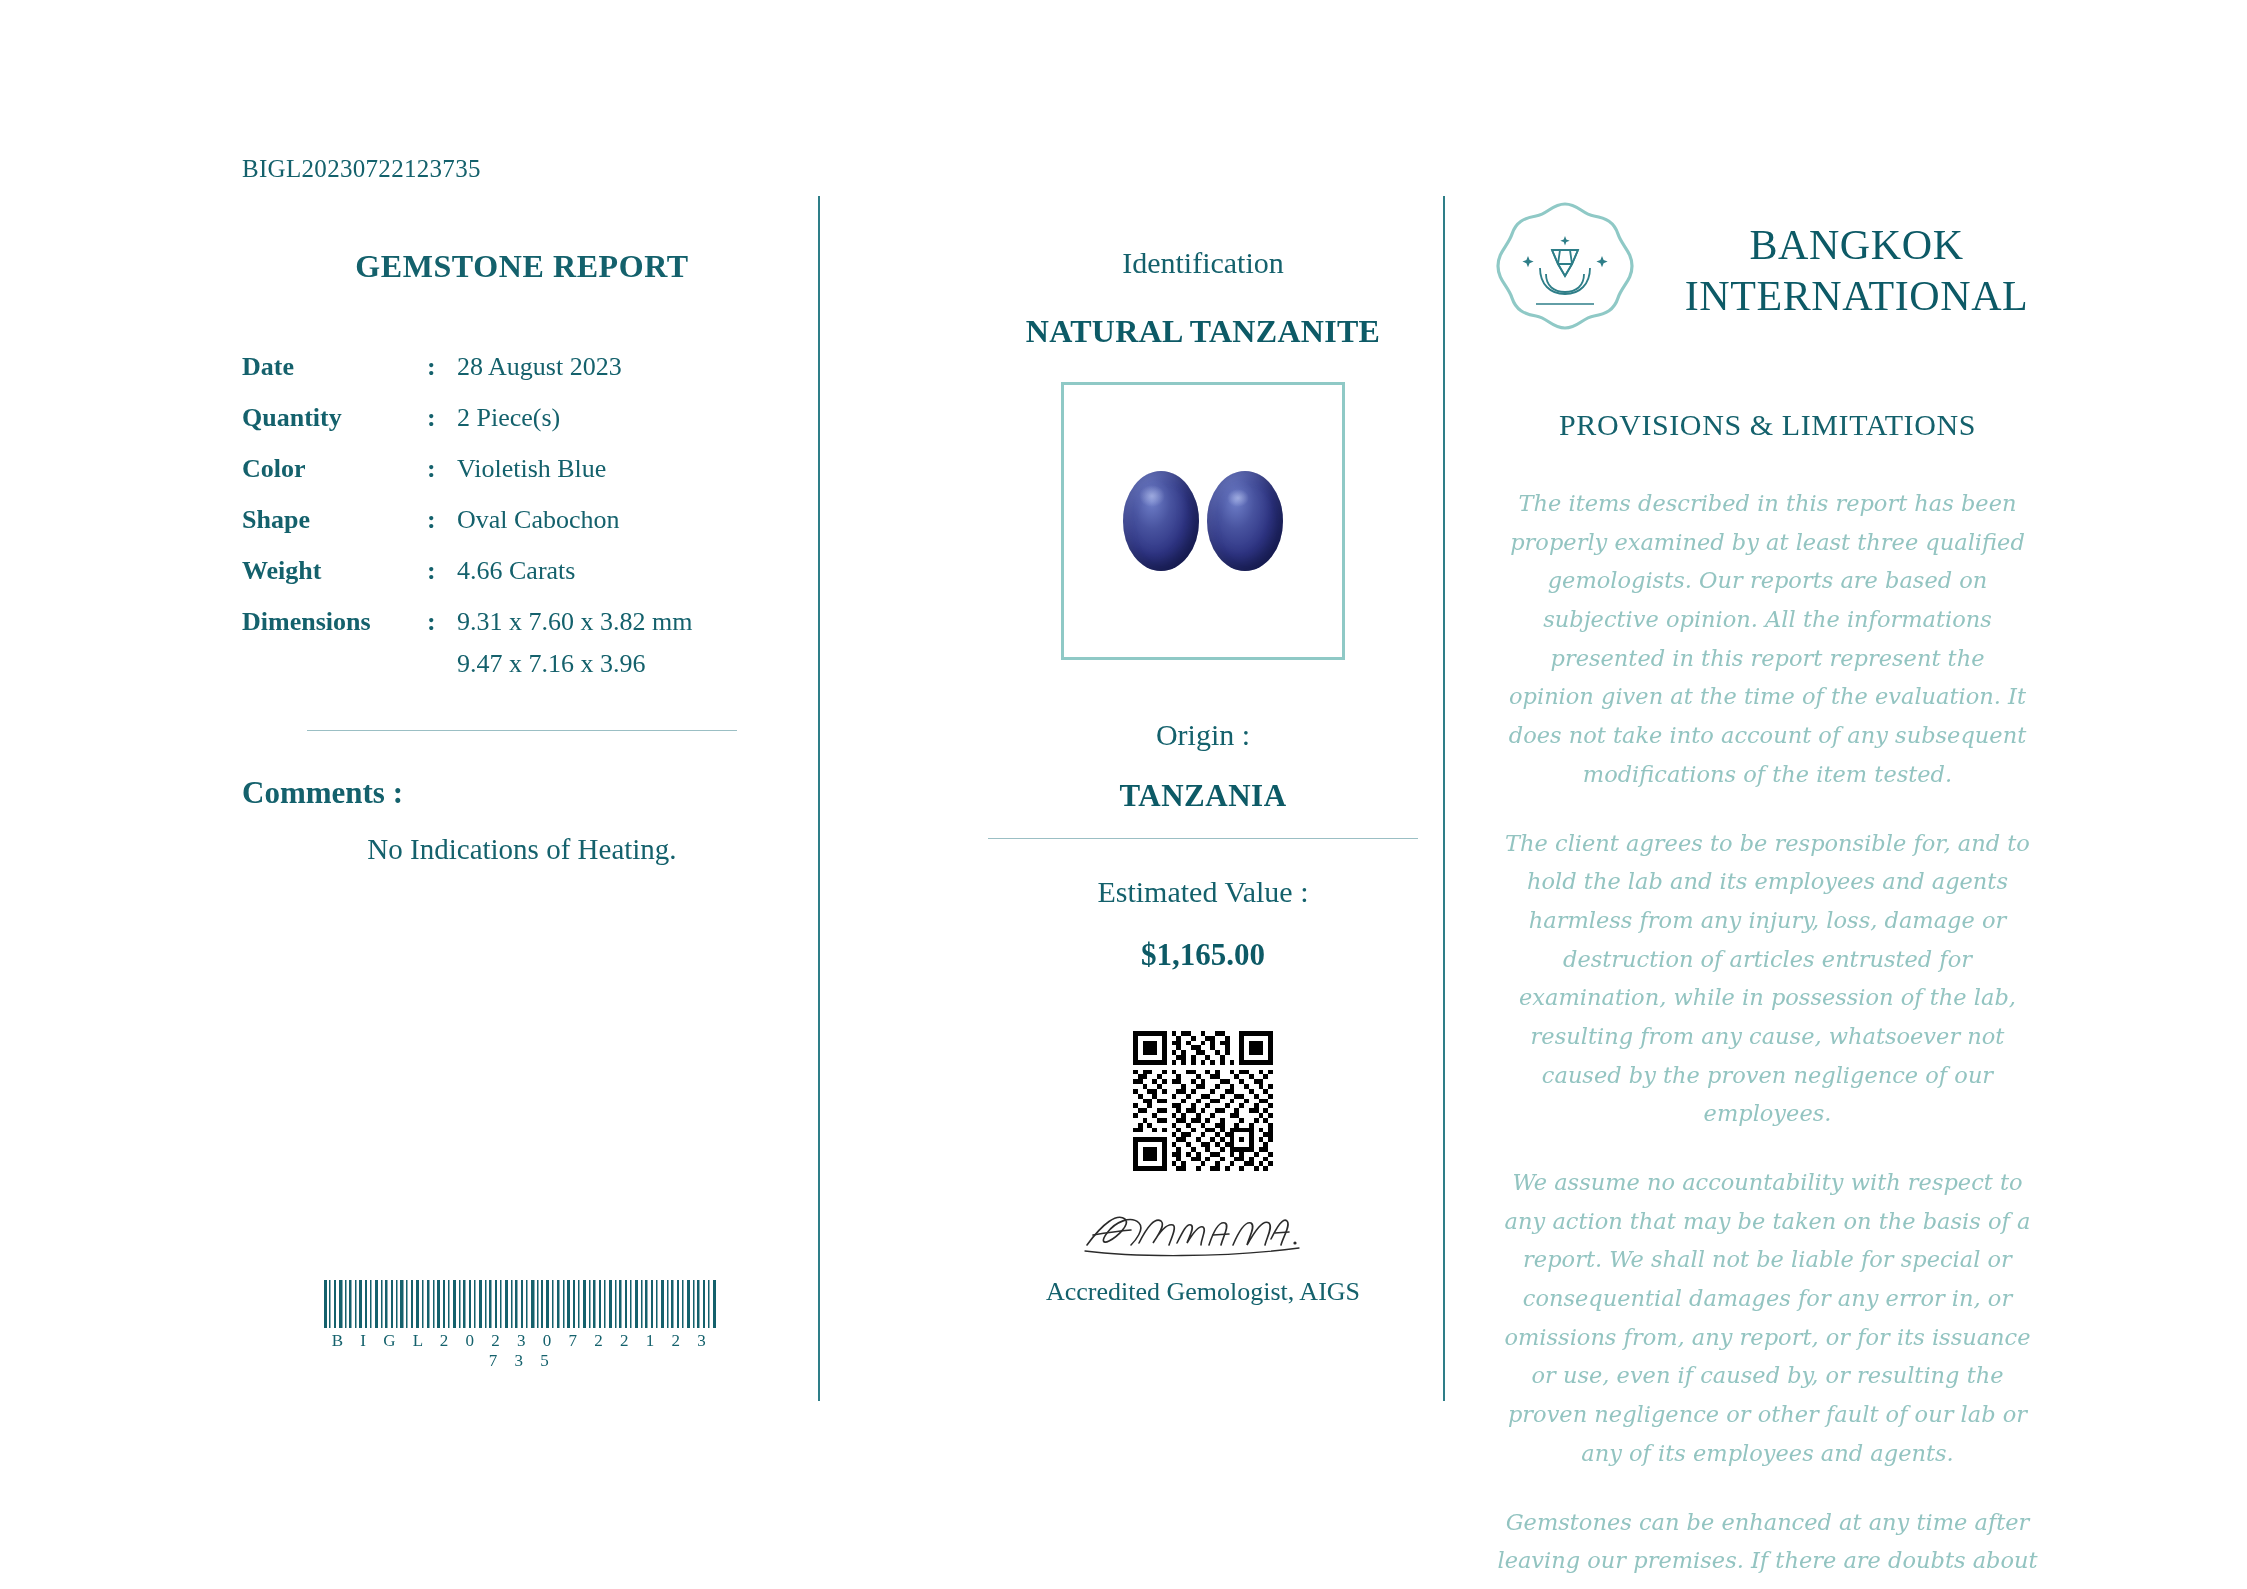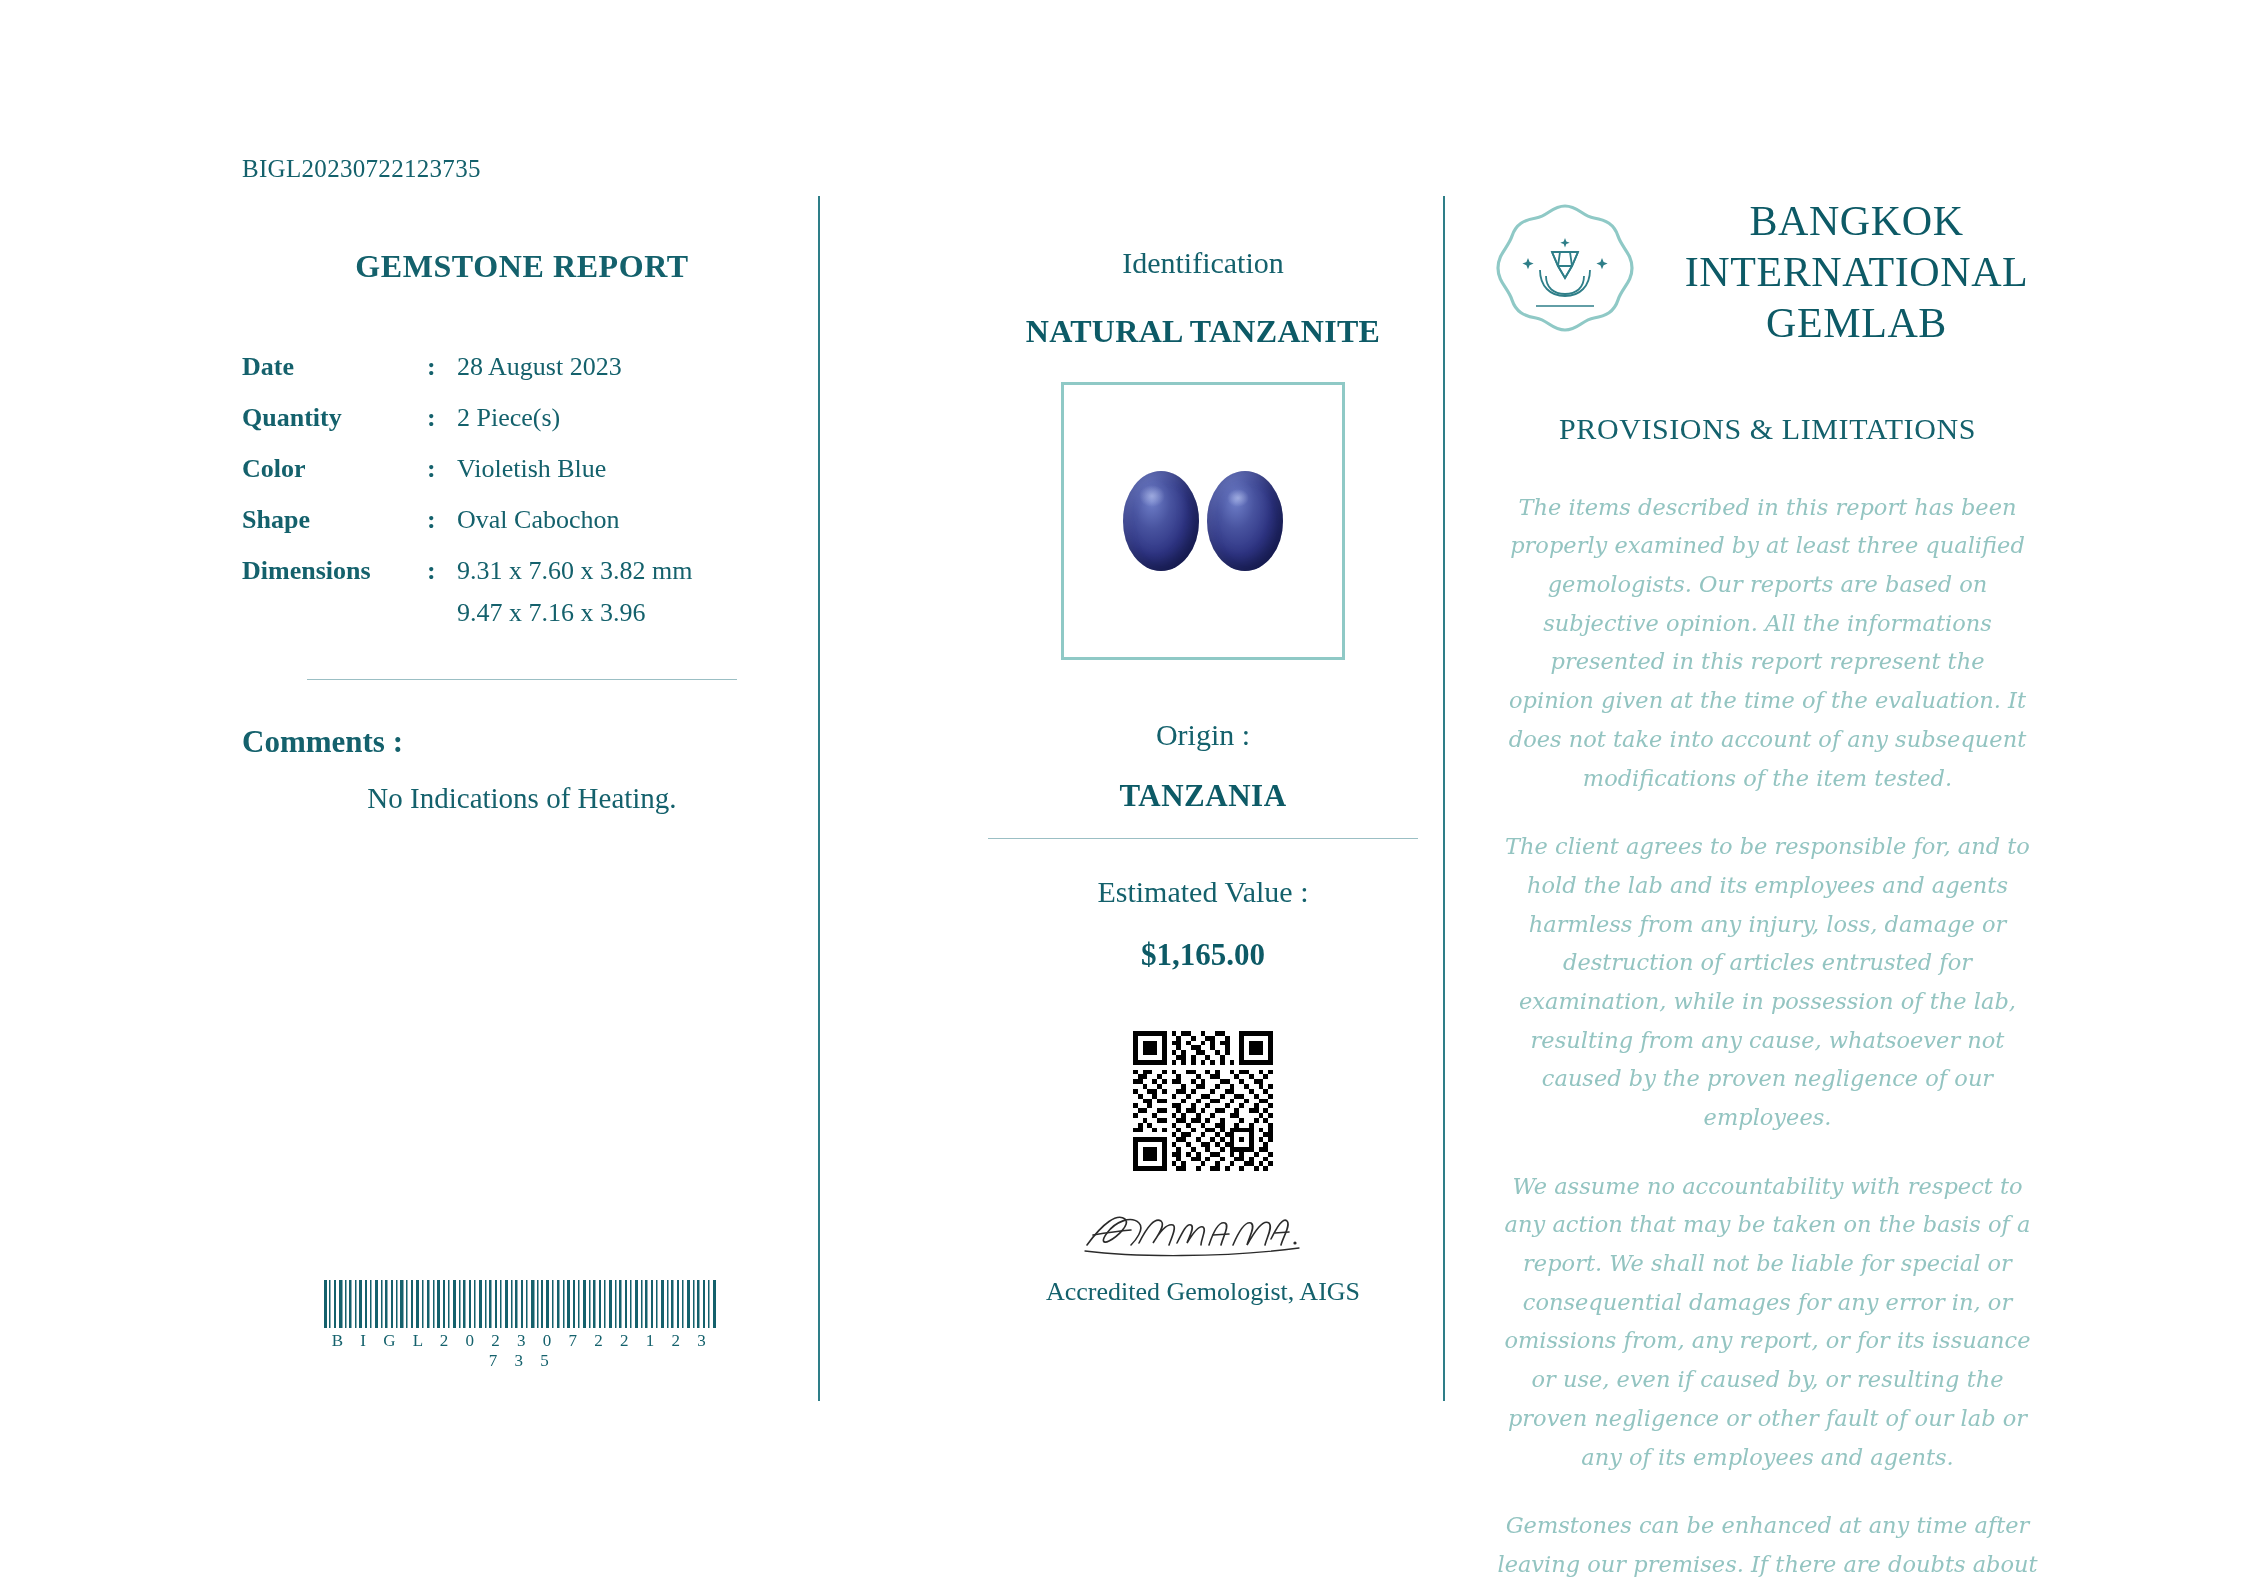--- a/index.html
+++ b/index.html
@@ -309,20 +309,25 @@
         </tr>
         <tr>
           <td class="spec-label">Color</td>
           <td class="spec-colon">:</td>
           <td class="spec-value">Violetish Blue</td>
         </tr>
         <tr>
           <td class="spec-label">Shape</td>
           <td class="spec-colon">:</td>
           <td class="spec-value">Oval Cabochon</td>
+        </tr>
+        <tr>
+          <td class="spec-label">Weight</td>
+          <td class="spec-colon">:</td>
+          <td class="spec-value">4.66 Carats</td>
         </tr>
         <tr>
           <td class="spec-label">Dimensions</td>
           <td class="spec-colon">:</td>
           <td class="spec-value">9.31 x 7.60 x 3.82 mm</td>
         </tr>
         <tr>
           <td class="spec-label"></td>
           <td class="spec-colon"></td>
           <td class="spec-value spec-value-2">9.47 x 7.16 x 3.96</td>
@@ -737,21 +742,20 @@
             <path d="M38 60 l1.6 4 4 1.6 -4 1.6 -1.6 4 -1.6 -4 -4 -1.6 4 -1.6 z"></path>
             <path d="M112 60 l1.6 4 4 1.6 -4 1.6 -1.6 4 -1.6 -4 -4 -1.6 4 -1.6 z"></path>
             <path d="M75 40 l1.3 3.4 3.4 1.3 -3.4 1.3 -1.3 3.4 -1.3 -3.4 -3.4 -1.3 3.4 -1.3 z"></path>
           </g>
           <path d="M46 108 H104" stroke="#2e7e88" stroke-width="1.6"></path>
         </svg>
       </div>
       <div class="brand">
         <div>BANGKOK</div>
         <div>INTERNATIONAL</div>
-        <div>GEMLAB</div>
       </div>
     </div>
 
     <div class="prov-title">PROVISIONS &amp; LIMITATIONS</div>
 
     <div class="prov-body">
       <p class="prov-para">The items described in this report has been properly examined by at least three qualified gemologists. Our reports are based on subjective opinion. All the informations presented in this report represent the opinion given at the time of the evaluation. It does not take into account of any subsequent modifications of the item tested.</p>
       <p class="prov-para">The client agrees to be responsible for, and to hold the lab and its employees and agents harmless from any injury, loss, damage or destruction of articles entrusted for examination, while in possession of the lab, resulting from any cause, whatsoever not caused by the proven negligence of our employees.</p>
       <p class="prov-para">We assume no accountability with respect to any action that may be taken on the basis of a report. We shall not be liable for special or consequential damages for any error in, or omissions from, any report, or for its issuance or use, even if caused by, or resulting the proven negligence or other fault of our lab or any of its employees and agents.</p>
       <p class="prov-para">Gemstones can be enhanced at any time after leaving our premises. If there are doubts about an item's current condition, it can be submitted for re-testing.</p>

